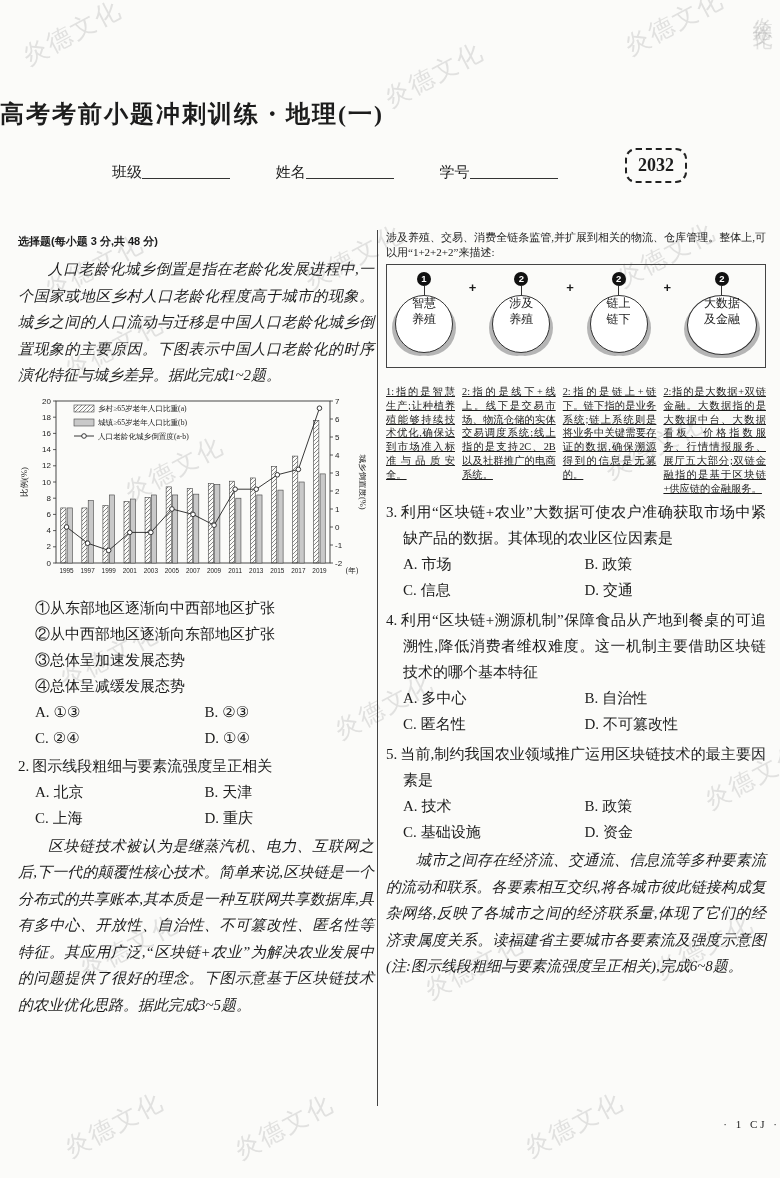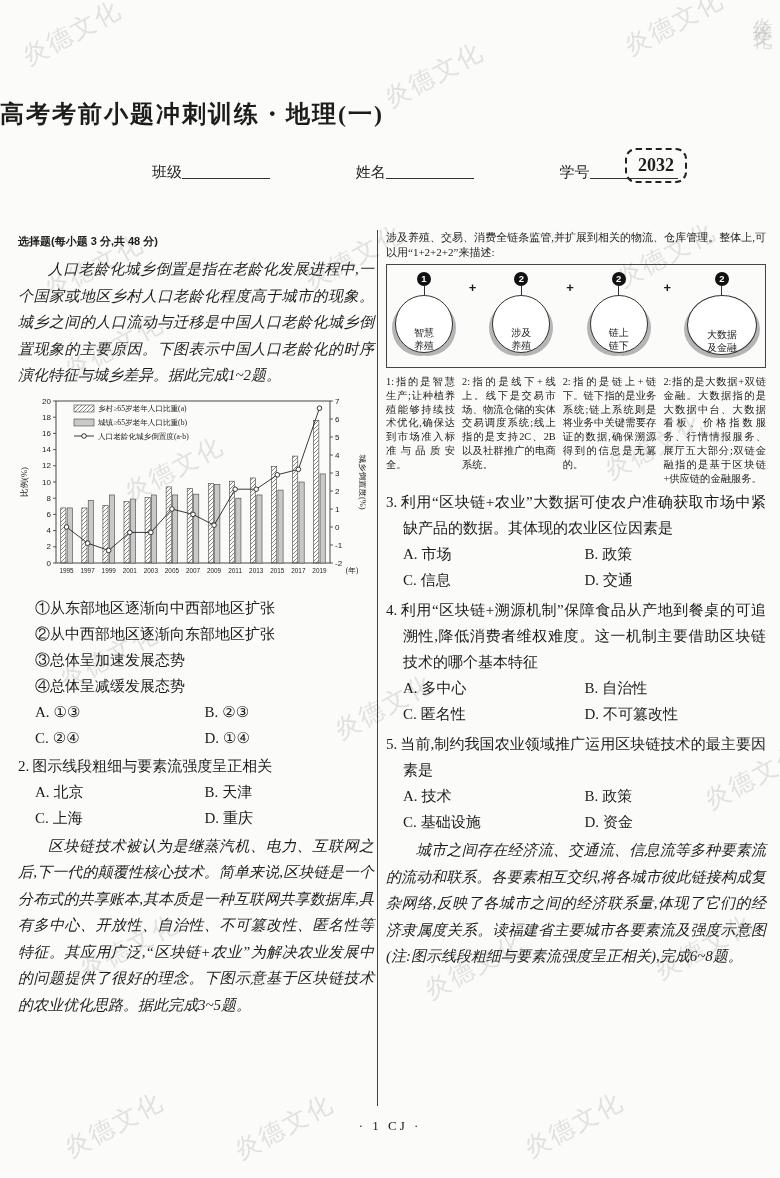--- a/index.html
+++ b/index.html
@@ -7,21 +7,21 @@
         font-family:"Liberation Serif","DejaVu Serif",serif;color:#1c1c1c;overflow:hidden;}
   
   .wm{position:absolute;font-family:"Liberation Sans","DejaVu Sans",sans-serif;
       color:rgba(165,165,165,.30);font-size:25px;white-space:nowrap;pointer-events:none;
       transform:rotate(-28deg);letter-spacing:2px;}
   .wm.v{transform:none;writing-mode:vertical-rl;letter-spacing:4px;}
   
   .title{position:absolute;top:98px;left:0;width:720px;
          font-size:24px;font-weight:bold;letter-spacing:2px;margin:0;}
   .meta{position:absolute;top:163px;left:112px;font-size:15px;}
-  .meta .m{margin-right:42px;margin-left:40px;}
+  .meta .m{margin-right:42px;}
   .blank{display:inline-block;width:88px;border-bottom:1px solid #333;height:14px;vertical-align:-2px;}
   .badge{position:absolute;top:148px;left:625px;border:2px dashed #222;border-radius:11px;
          padding:5px 11px;font-size:18px;font-weight:bold;font-family:"Liberation Serif",serif;}
   .divider{position:absolute;left:377px;top:230px;width:1px;height:876px;background:#444;}
   
   .col{position:absolute;top:228px;font-size:15px;line-height:26px;}
   .col.left{left:18px;width:356px;}
   .col.right{left:386px;width:380px;}
   .sec{font-family:"Liberation Sans","DejaVu Sans",sans-serif;font-weight:bold;font-size:11px;}
   .sec span{font-weight:bold;}
@@ -39,35 +39,35 @@
   
   .small-intro{margin:2px 0 0 0;font-size:11px;line-height:14.5px;text-align:justify;}
   .dbox{border:1.2px solid #444;margin-top:5px;padding:7px 8px 12px 8px;
         display:flex;align-items:flex-start;justify-content:space-between;}
   .node{display:flex;flex-direction:column;align-items:center;}
   .nbadge{width:14px;height:14px;border-radius:50%;background:#111;color:#fff;
           font-family:"Liberation Sans",sans-serif;font-size:9.5px;font-weight:bold;
           display:flex;align-items:center;justify-content:center;line-height:1;}
   .nline{width:1px;height:9px;background:#333;}
   .ncircle{width:56px;height:56px;border:1.1px solid #333;border-radius:50%;background:#fff;
-           display:flex;align-items:flex-end;justify-content:center;text-align:center;
-           font-size:10px;line-height:1.3;
+           display:flex;align-items:flex-start;justify-content:center;text-align:center;
+           font-size:12px;line-height:1.3;
            box-shadow:-4px 4px 0 -1px #b5b5b5,4px 4px 0 -1px #b5b5b5;}
   .ncircle span{display:inline-block;width:2.2em;}
   .node.big .ncircle{width:68px;height:58px;}
   .node.big .ncircle span{width:3.3em;}
   .plus{margin-top:3px;font-weight:bold;font-size:13px;font-family:"Liberation Sans",sans-serif;}
-  .notes{display:flex;gap:7px;margin-top:7px;}
+  .notes{display:flex;gap:7px;margin-top:17px;text-decoration:underline;}
   .note{font-size:10.3px;line-height:13.8px;text-align:justify;}
   .note.n1{width:70px;}
   .note.n2{width:95px;}
   .note.n3{width:95px;}
   .note.n4{width:104px;}
   .col.right .q{margin-top:4px;}
-  .footer{position:absolute;top:1118px;left:0;width:780px;text-align:center;font-size:13px;letter-spacing:3px;}
+  .footer{position:absolute;top:1118px;left:0;width:780px;text-align:right;font-size:11px;letter-spacing:3px;}
 </style>
 </head>
 <body>
 
 <div class="page">
 
   <div id="wm-layer">
       <div class="wm" style="left: 18px; top: 16px;">炎德文化</div>
       <div class="wm" style="left: 620px; top: 6px;">炎德文化</div>
       <div class="wm" style="left: 380px; top: 58px;">炎德文化</div>

